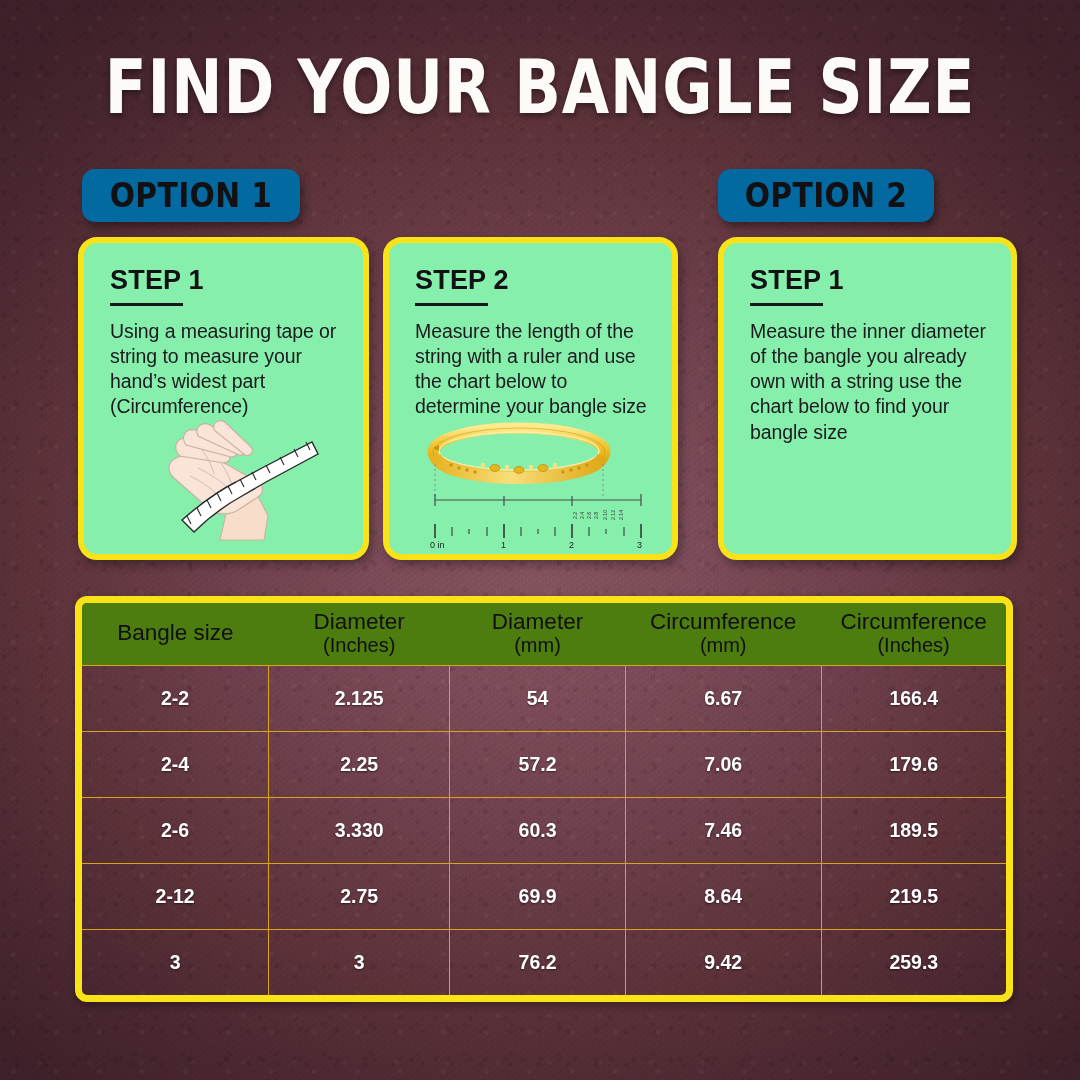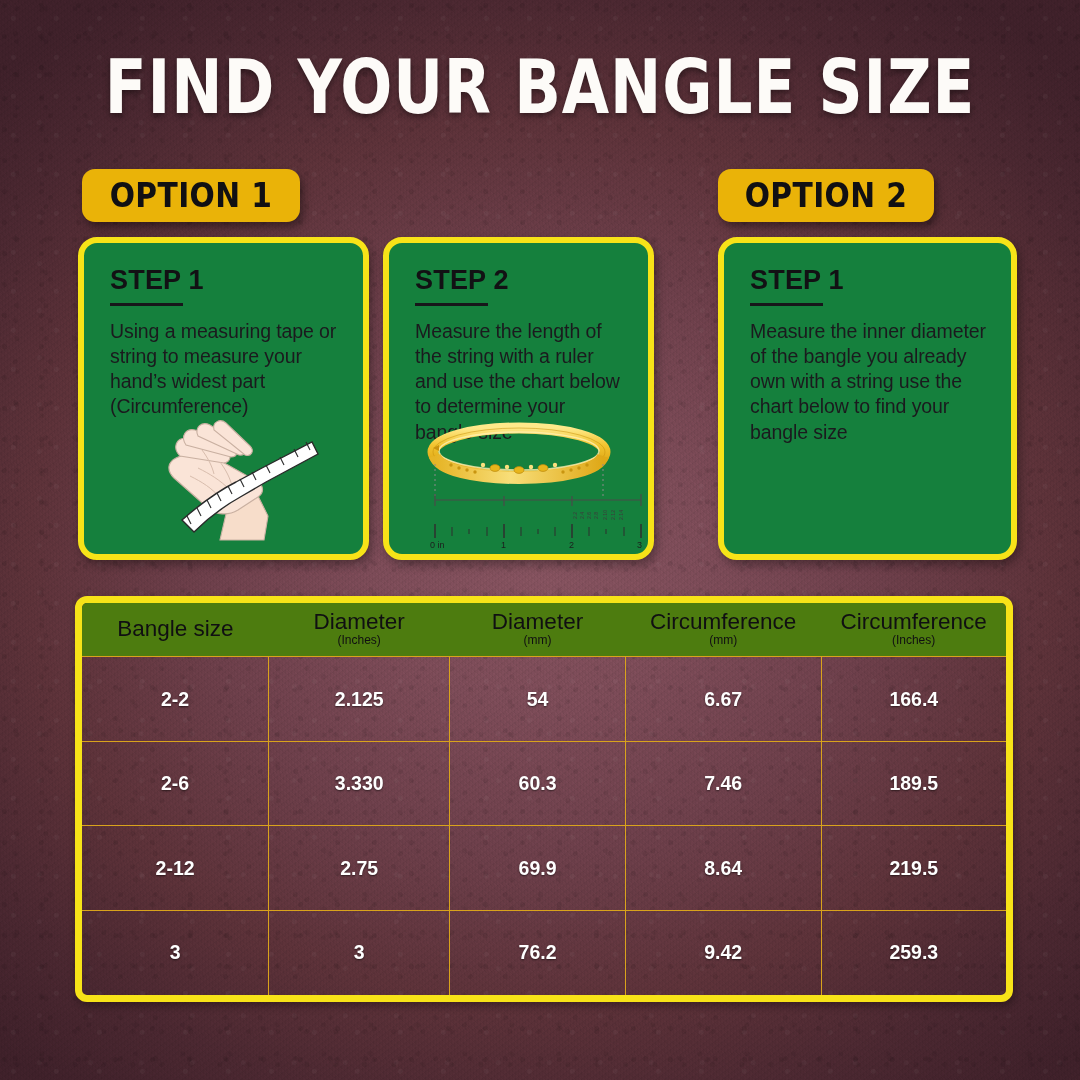--- a/index.html
+++ b/index.html
@@ -75,21 +75,21 @@
     letter-spacing: 1px;
     line-height: 1;
     transform: scaleX(.92);
     text-shadow: 0 3px 7px rgba(0,0,0,.42);
     white-space: nowrap;
   }
 
   
   .option-badge {
     position: absolute;
-    background: #eab308;
+    background: #0369a1;
     border-radius: 13px;
     height: 53px;
     display: flex;
     align-items: center;
     justify-content: center;
     color: #111013;
     font-family: "DejaVu Sans Condensed", "Liberation Sans Narrow", "Liberation Sans", sans-serif;
     font-weight: 700;
     font-size: 33px;
     letter-spacing: .4px;
@@ -97,28 +97,28 @@
     white-space: nowrap;
   }
   #option-1 { left: 82px;  top: 169px; width: 218px; }
   #option-2 { left: 718px; top: 169px; width: 216px; }
 
   
   .step-card {
     position: absolute;
     top: 237px;
     height: 323px;
-    background: #15803d;
+    background: #86efac;
     border: 6px solid #f7e318;
     border-radius: 19px;
     box-shadow: 3px 5px 10px rgba(0,0,0,.33);
     overflow: hidden;
   }
   #card-1 { left: 78px;  width: 291px; }
-  #card-2 { left: 383px; width: 271px; }
+  #card-2 { left: 383px; width: 295px; }
   #card-3 { left: 718px; width: 299px; }
 
   .step-head {
     margin: 22px 0 0 26px;
     font-weight: 700;
     font-size: 27px;
     color: #121114;
     letter-spacing: .2px;
   }
   .step-rule {
@@ -177,21 +177,21 @@
     font-weight: 400;
     font-size: 22.5px;
     line-height: 1.06;
     padding: 7px 2px 9px;
     text-align: center;
     vertical-align: middle;
     border: none;
   }
   #size-table thead th .unit {
     display: block;
-    font-size: 12px;
+    font-size: 20px;
     line-height: 1.12;
   }
   #size-table tbody td {
     border: 1px solid #d9a31c;
     color: #ffffff;
     font-weight: 700;
     font-size: 19.5px;
     text-align: center;
     vertical-align: middle;
     height: 40px;
@@ -391,20 +391,27 @@
       </thead>
       <tbody id="table-body">
           <tr>
             <td>2-2</td>
             <td>2.125</td>
             <td>54</td>
             <td>6.67</td>
             <td>166.4</td>
           </tr>
           <tr>
+            <td>2-4</td>
+            <td>2.25</td>
+            <td>57.2</td>
+            <td>7.06</td>
+            <td>179.6</td>
+          </tr>
+          <tr>
             <td>2-6</td>
             <td>3.330</td>
             <td>60.3</td>
             <td>7.46</td>
             <td>189.5</td>
           </tr>
           <tr>
             <td>2-12</td>
             <td>2.75</td>
             <td>69.9</td>

